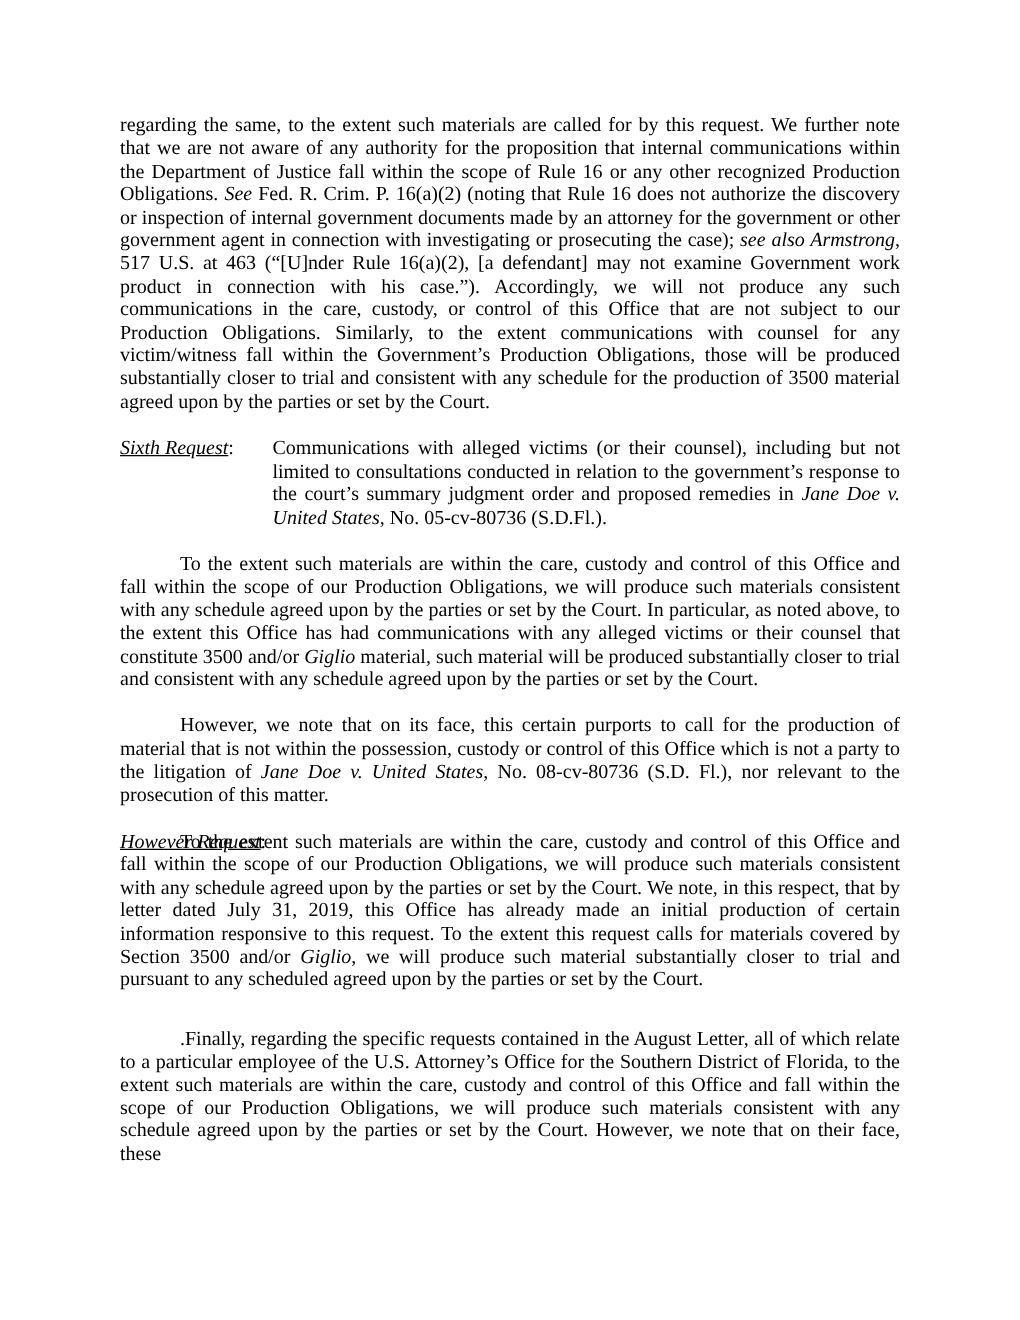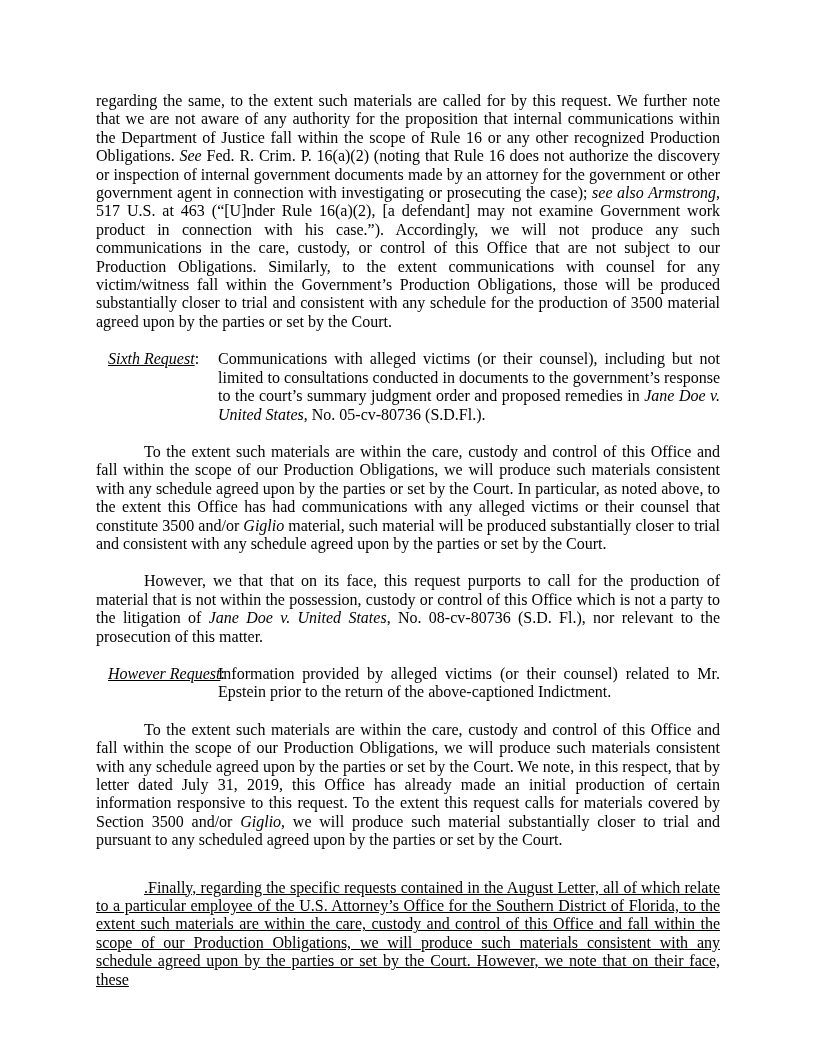--- a/index.html
+++ b/index.html
@@ -17,56 +17,55 @@
     padding: 92px 96px 60px 96px;
     background: #ffffff;
   }
   .block {
     font-size: 16px;
     line-height: 18.4px;
     margin-bottom: 19px;
   }
   .para { text-align: justify; }
   .para.indent { text-indent: 48px; }
-  .para.gap-lg { margin-top: 29px; text-decoration: underline; }
+  .para.gap-lg { margin-top: 29px; }
   .request {
     position: relative;
     padding-left: 122px;
   }
   .request-label {
     position: absolute;
-    left: 12px;
+    left: 0;
     top: 0;
     white-space: nowrap;
   }
   .request-label .lbl {
     font-style: italic;
     text-decoration: underline;
   }
   .request-body { text-align: justify; }
   .i { font-style: italic; }
 </style>
 </head>
 <body>
 
 <div class="page">
 
   <p class="block para"><span>regarding the same, to the extent such materials are called for by this request.  We further note that we are not aware of any authority for the proposition that internal communications within the Department of Justice fall within the scope of Rule 16 or any other recognized Production Obligations.  </span><span class="i">See</span><span> Fed. R. Crim. P. 16(a)(2) (noting that Rule 16 does not authorize the discovery or inspection of internal government documents made by an attorney for the government or other government agent in connection with investigating or prosecuting the case); </span><span class="i">see also Armstrong</span><span>, 517 U.S. at 463 (“[U]nder Rule 16(a)(2), [a defendant] may not examine Government work product in connection with his case.”).  Accordingly, we will not produce any such communications in the care, custody, or control of this Office that are not subject to our Production Obligations.  Similarly, to the extent communications with counsel for any victim/witness fall within the Government’s Production Obligations, those will be produced substantially closer to trial and consistent with any schedule for the production of 3500 material agreed upon by the parties or set by the Court.</span></p>
 
   <div class="block request">
     <span class="request-label"><span class="lbl">Sixth Request</span><span>:</span></span>
-    <div class="request-body"><span>Communications with alleged victims (or their counsel), including but not limited to consultations conducted in documents to the government’s response to the court’s summary judgment order and proposed remedies in </span><span class="i">Jane Doe v. United States</span><span>, No. 05-cv-80736 (S.D.Fl.).</span></div>
+    <div class="request-body"><span>Communications with alleged victims (or their counsel), including but not limited to consultations conducted in relation to the government’s response to the court’s summary judgment order and proposed remedies in </span><span class="i">Jane Doe v. United States</span><span>, No. 05-cv-80736 (S.D.Fl.).</span></div>
   </div>
 
   <p class="block para indent"><span>To the extent such materials are within the care, custody and control of this Office and fall within the scope of our Production Obligations, we will produce such materials consistent with any schedule agreed upon by the parties or set by the Court.  In particular, as noted above, to the extent this Office has had communications with any alleged victims or their counsel that constitute 3500 and/or </span><span class="i">Giglio</span><span> material, such material will be produced substantially closer to trial and consistent with any schedule agreed upon by the parties or set by the Court.</span></p>
 
-  <p class="block para indent"><span>However, we that that on its face, this request purports to call for the production of material that is not within the possession, custody or control of this Office which is not a party to the litigation of </span><span class="i">Jane Doe v. United States</span><span>, No. 08-cv-80736 (S.D. Fl.), nor relevant to the prosecution of this matter.</span></p>
+  <p class="block para indent"><span>However, we note that on its face, this certain purports to call for the production of material that is not within the possession, custody or control of this Office which is not a party to the litigation of </span><span class="i">Jane Doe v. United States</span><span>, No. 08-cv-80736 (S.D. Fl.), nor relevant to the prosecution of this matter.</span></p>
 
   <div class="block request">
     <span class="request-label"><span class="lbl">However Request</span><span>:</span></span>
-    <div class="request-body"><span>Information provided by alleged victims (or their counsel) related to Mr. Epstein prior to the return of the above-captioned Indictment.</span></div>
   </div>
 
   <p class="block para indent"><span>To the extent such materials are within the care, custody and control of this Office and fall within the scope of our Production Obligations, we will produce such materials consistent with any schedule agreed upon by the parties or set by the Court.  We note, in this respect, that by letter dated July 31, 2019, this Office has already made an initial production of certain information responsive to this request.  To the extent this request calls for materials covered by Section 3500 and/or </span><span class="i">Giglio</span><span>, we will produce such material substantially closer to trial and pursuant to any scheduled agreed upon by the parties or set by the Court.</span></p>
 
   <p class="block para indent gap-lg"><span>.Finally, regarding the specific requests contained in the August Letter, all of which relate to a particular employee of the U.S. Attorney’s Office for the Southern District of Florida, to the extent such materials are within the care, custody and control of this Office and fall within the scope of our Production Obligations, we will produce such materials consistent with any schedule agreed upon by the parties or set by the Court.  However, we note that on their face, these</span></p>
 
 </div>
 
 </body></html>

